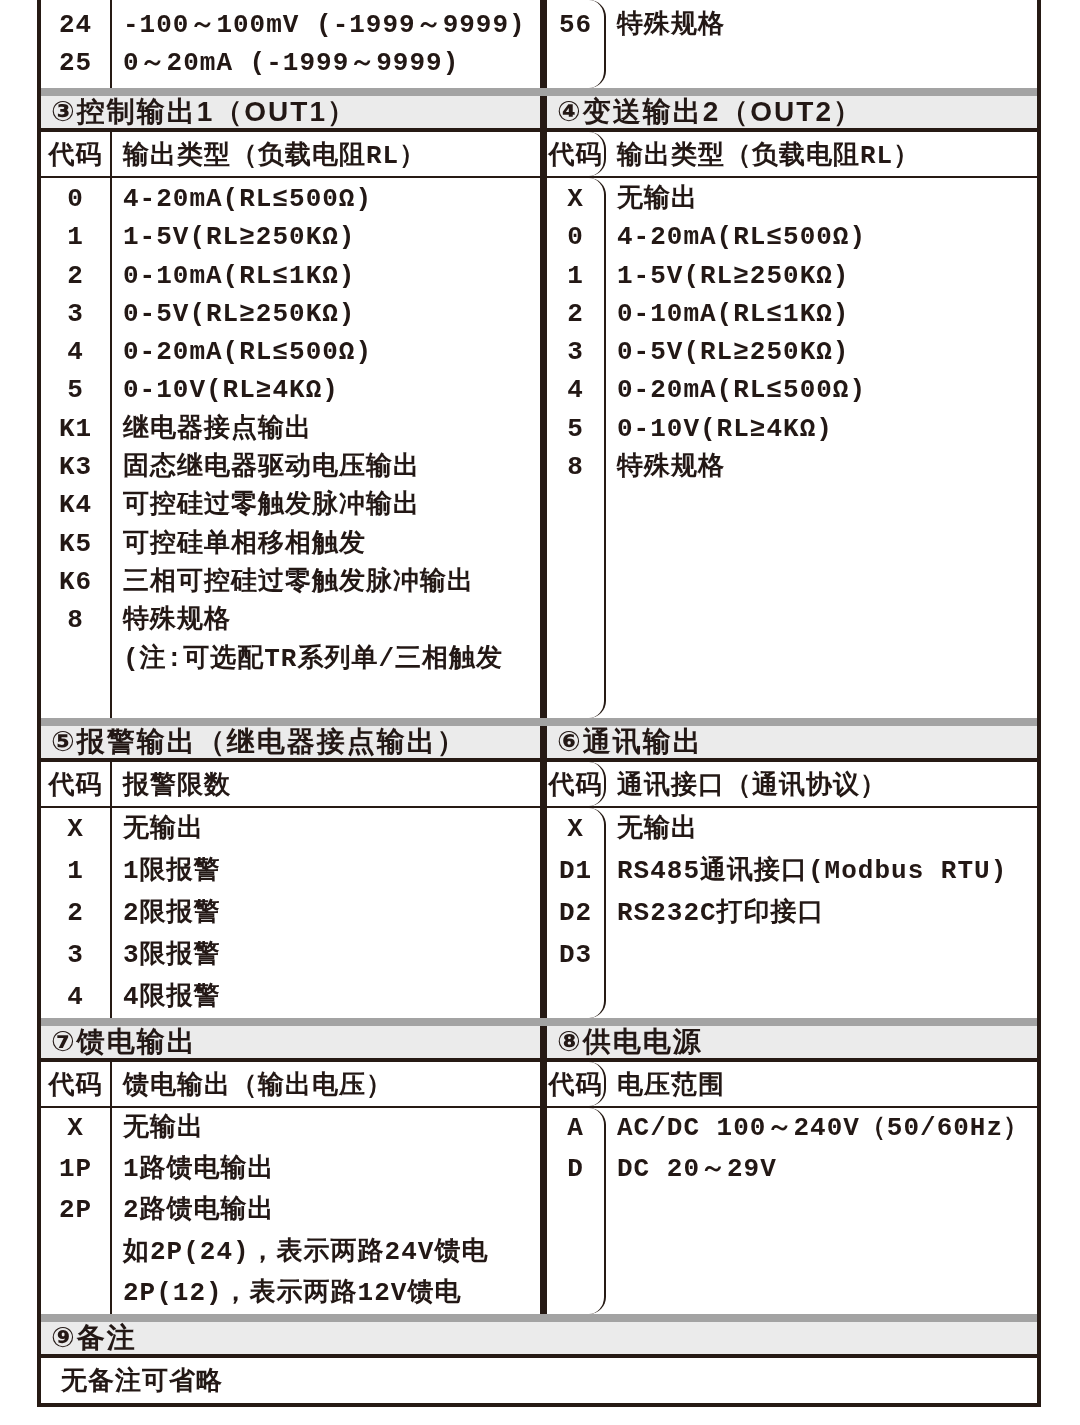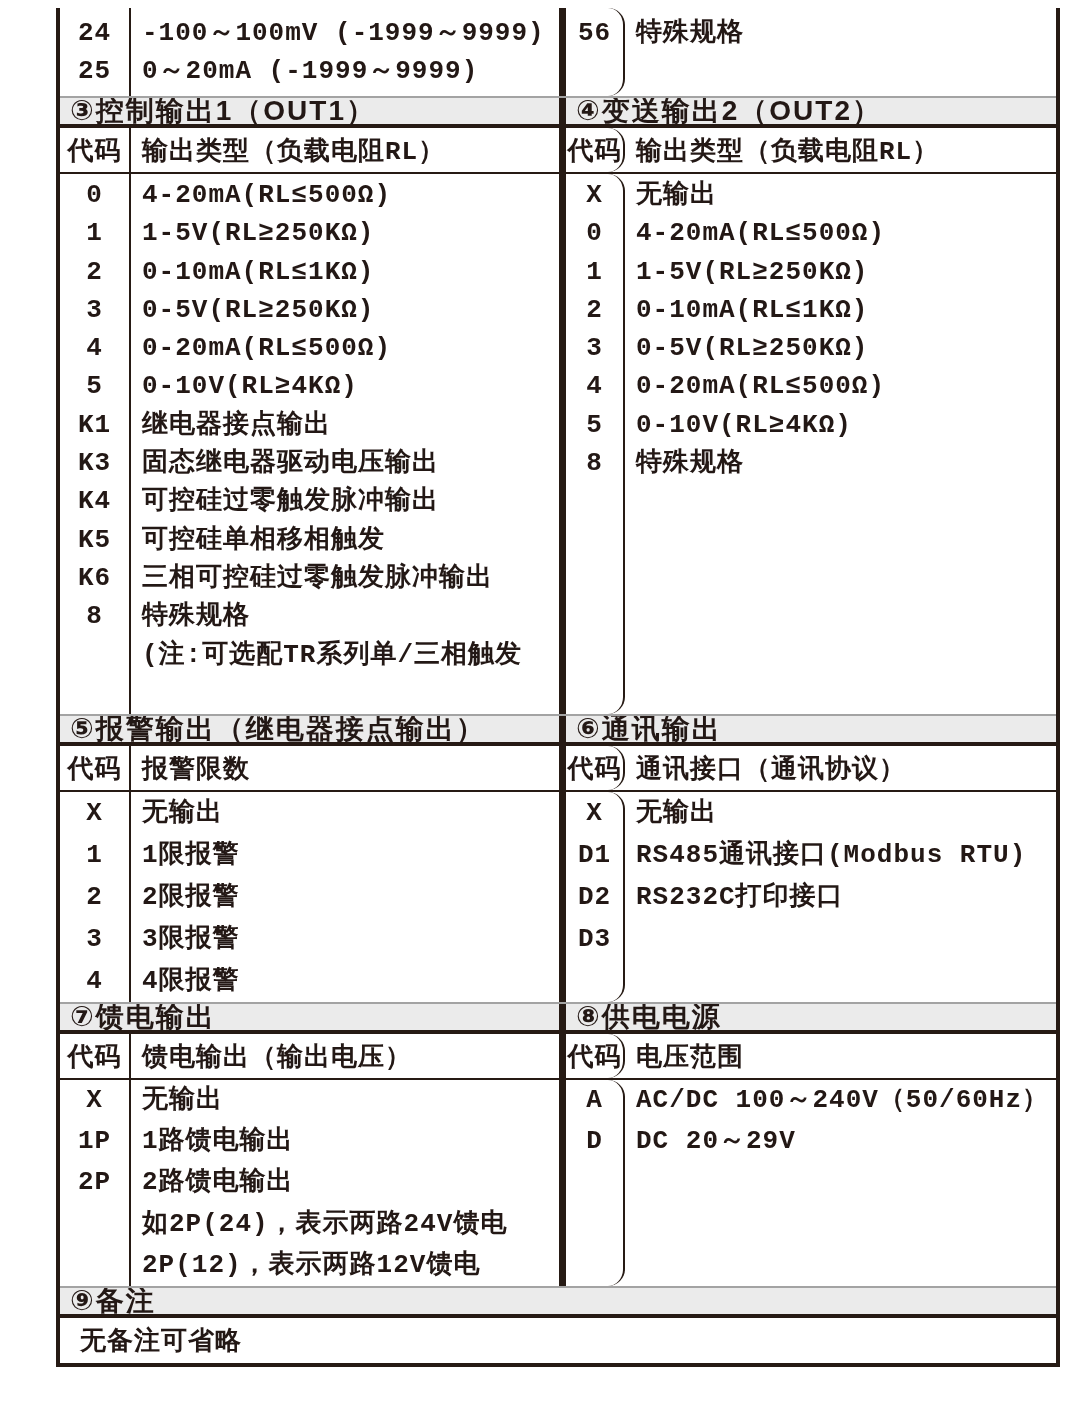--- a/index.html
+++ b/index.html
@@ -7,25 +7,24 @@
   .sheet {
     position:relative;
     width:1080px; height:1425px;
     background:#ffffff;
     color:#231815;
     font-family:"Liberation Mono","DejaVu Sans Mono",monospace;
     font-weight:bold;
     overflow:hidden;
   }
   .tbl {
-    position:absolute; left:56px; top:0;
+    position:absolute; left:37px; top:0;
     width:1004px;
     border-left:4px solid #261a14;
     border-right:4px solid #261a14;
-    margin-top:8px;
   }
   .band { display:flex; width:100%; }
   .half-l { width:499px; display:flex; }
   .half-r { flex:1; display:flex; }
   .vdiv { width:7px; background:#261a14; flex-shrink:0; }
   .ccol { flex-shrink:0; border-right:2px solid #261a14; text-align:center; }
   .ccol-l { width:71px; }
   .ccol-r { width:59px;border-radius:17px; }
   .dcol { flex:1; padding-left:11px; overflow:hidden; }
   .ln { white-space:nowrap; font-size:26px; letter-spacing:1px; }
@@ -35,22 +34,22 @@
   .band-top .ln { height:38px; line-height:38px; }
   .band-bodyA { height:540px; }
   .band-bodyA .ccol, .band-bodyA .dcol { padding-top:2px; }
   .band-bodyA .ln { height:38.3px; line-height:38.3px; }
   .band-bodyB { height:210px; }
   .band-bodyB .ln { height:42px; line-height:42px; }
   .band-bodyC { height:206px; }
   .band-bodyC .ln { height:41.2px; line-height:41.2px; }
   
   .band-title {
-    height:32px;
-    border-top:2px solid #a3a3a3;
+    height:44px;
+    border-top:8px solid #a3a3a3;
     border-bottom:4px solid #261a14;
   }
   .tcell {
     background:#ebebeb;
     display:flex; align-items:center;
     padding-left:10px;
     font-family:"Liberation Sans","DejaVu Sans",sans-serif;
     font-size:28px; letter-spacing:2px;
     white-space:nowrap; overflow:hidden;
   }

